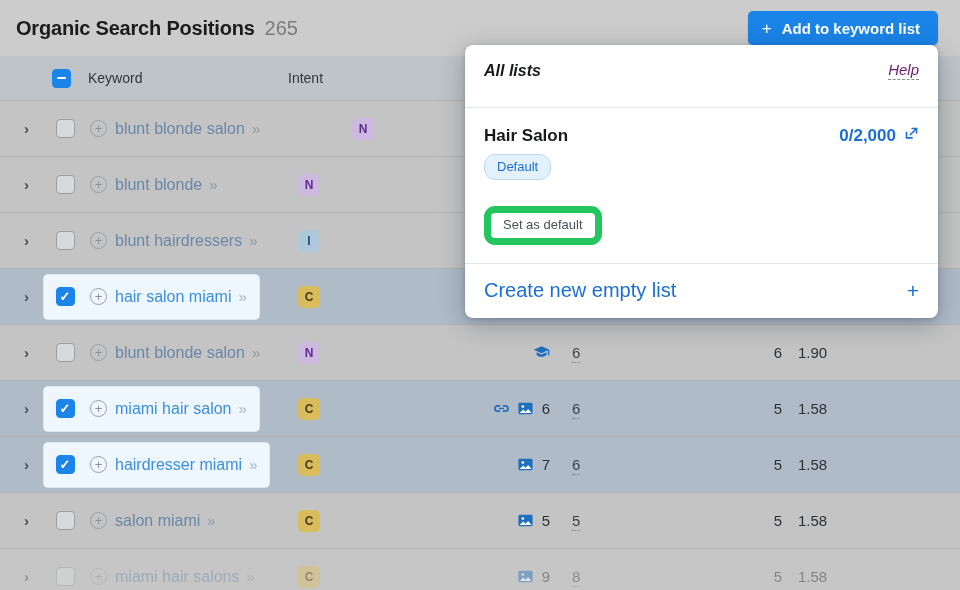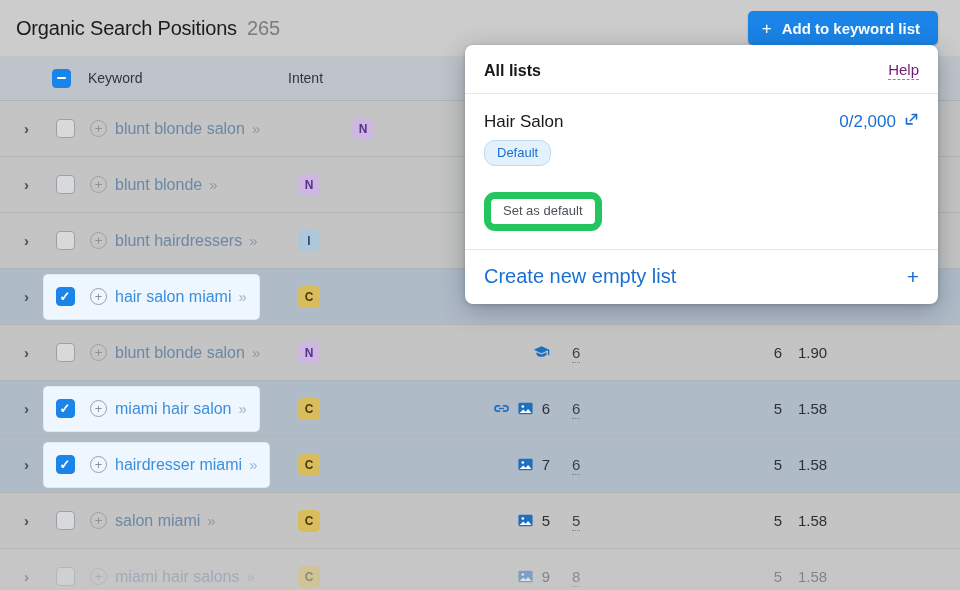--- a/index.html
+++ b/index.html
@@ -11,21 +11,21 @@
   }
   #app { position: relative; width: 960px; height: 590px; overflow: hidden; }
 
   
   .titlebar {
     height: 56px; background: #cccccc;
     display: flex; align-items: center; padding: 0 16px;
     position: relative;
   }
   .title-text {
-    font-size: 20px; font-weight: normal; color: #1c1c1c;
+    font-size: 20px; font-weight: bold; color: #1c1c1c;
     letter-spacing: -0.2px;
   }
   .title-count {
     font-size: 20px; color: #7b7b7b; margin-left: 10px;
   }
   .add-btn {
     position: absolute; right: 22px; top: 11px;
     height: 34px; background: #1a84e8; color: #ffffff;
     border: none; border-radius: 5px;
     padding: 0 18px 0 14px;
@@ -133,32 +133,33 @@
 
   
   .panel {
     position: absolute; left: 465px; top: 45px; width: 473px;
     background: #ffffff; border-radius: 8px;
     box-shadow: 0 6px 26px rgba(20,30,45,0.30), 0 1px 4px rgba(20,30,45,0.18);
     overflow: hidden; z-index: 50;
   }
   .panel-head {
     display: flex; align-items: center; justify-content: space-between;
-    padding: 16px 19px 13px 19px;
+    padding: 16px 19px 27px 19px;
     border-bottom: 1px solid #e5e8eb;
+    font-style: italic;
   }
   .panel-title { font-size: 16px; font-weight: bold; color: #16181a; }
   .help-link {
     font-size: 15px; color: #701a75;
     border-bottom: 1px dashed #868d94; padding-bottom: 1px; cursor: pointer;
   }
   .panel-body { padding: 12px 19px 6px 19px; }
   .list-item { padding: 6px 0 12px 0; }
   .list-row {
-    display: flex; align-items: baseline; justify-content: space-between;
+    display: flex; align-items: baseline; justify-content: space-between; font-weight: bold;
   }
   .list-name { font-size: 17px; color: #16181a; }
   .list-count-wrap {
     display: flex; align-items: center; gap: 8px;
     color: #1a6fd4; font-size: 17px; cursor: pointer;
   }
   .pill {
     display: inline-block; margin-top: 8px;
     padding: 4px 12px; border-radius: 11px;
     font-size: 13px; line-height: 1.25;

